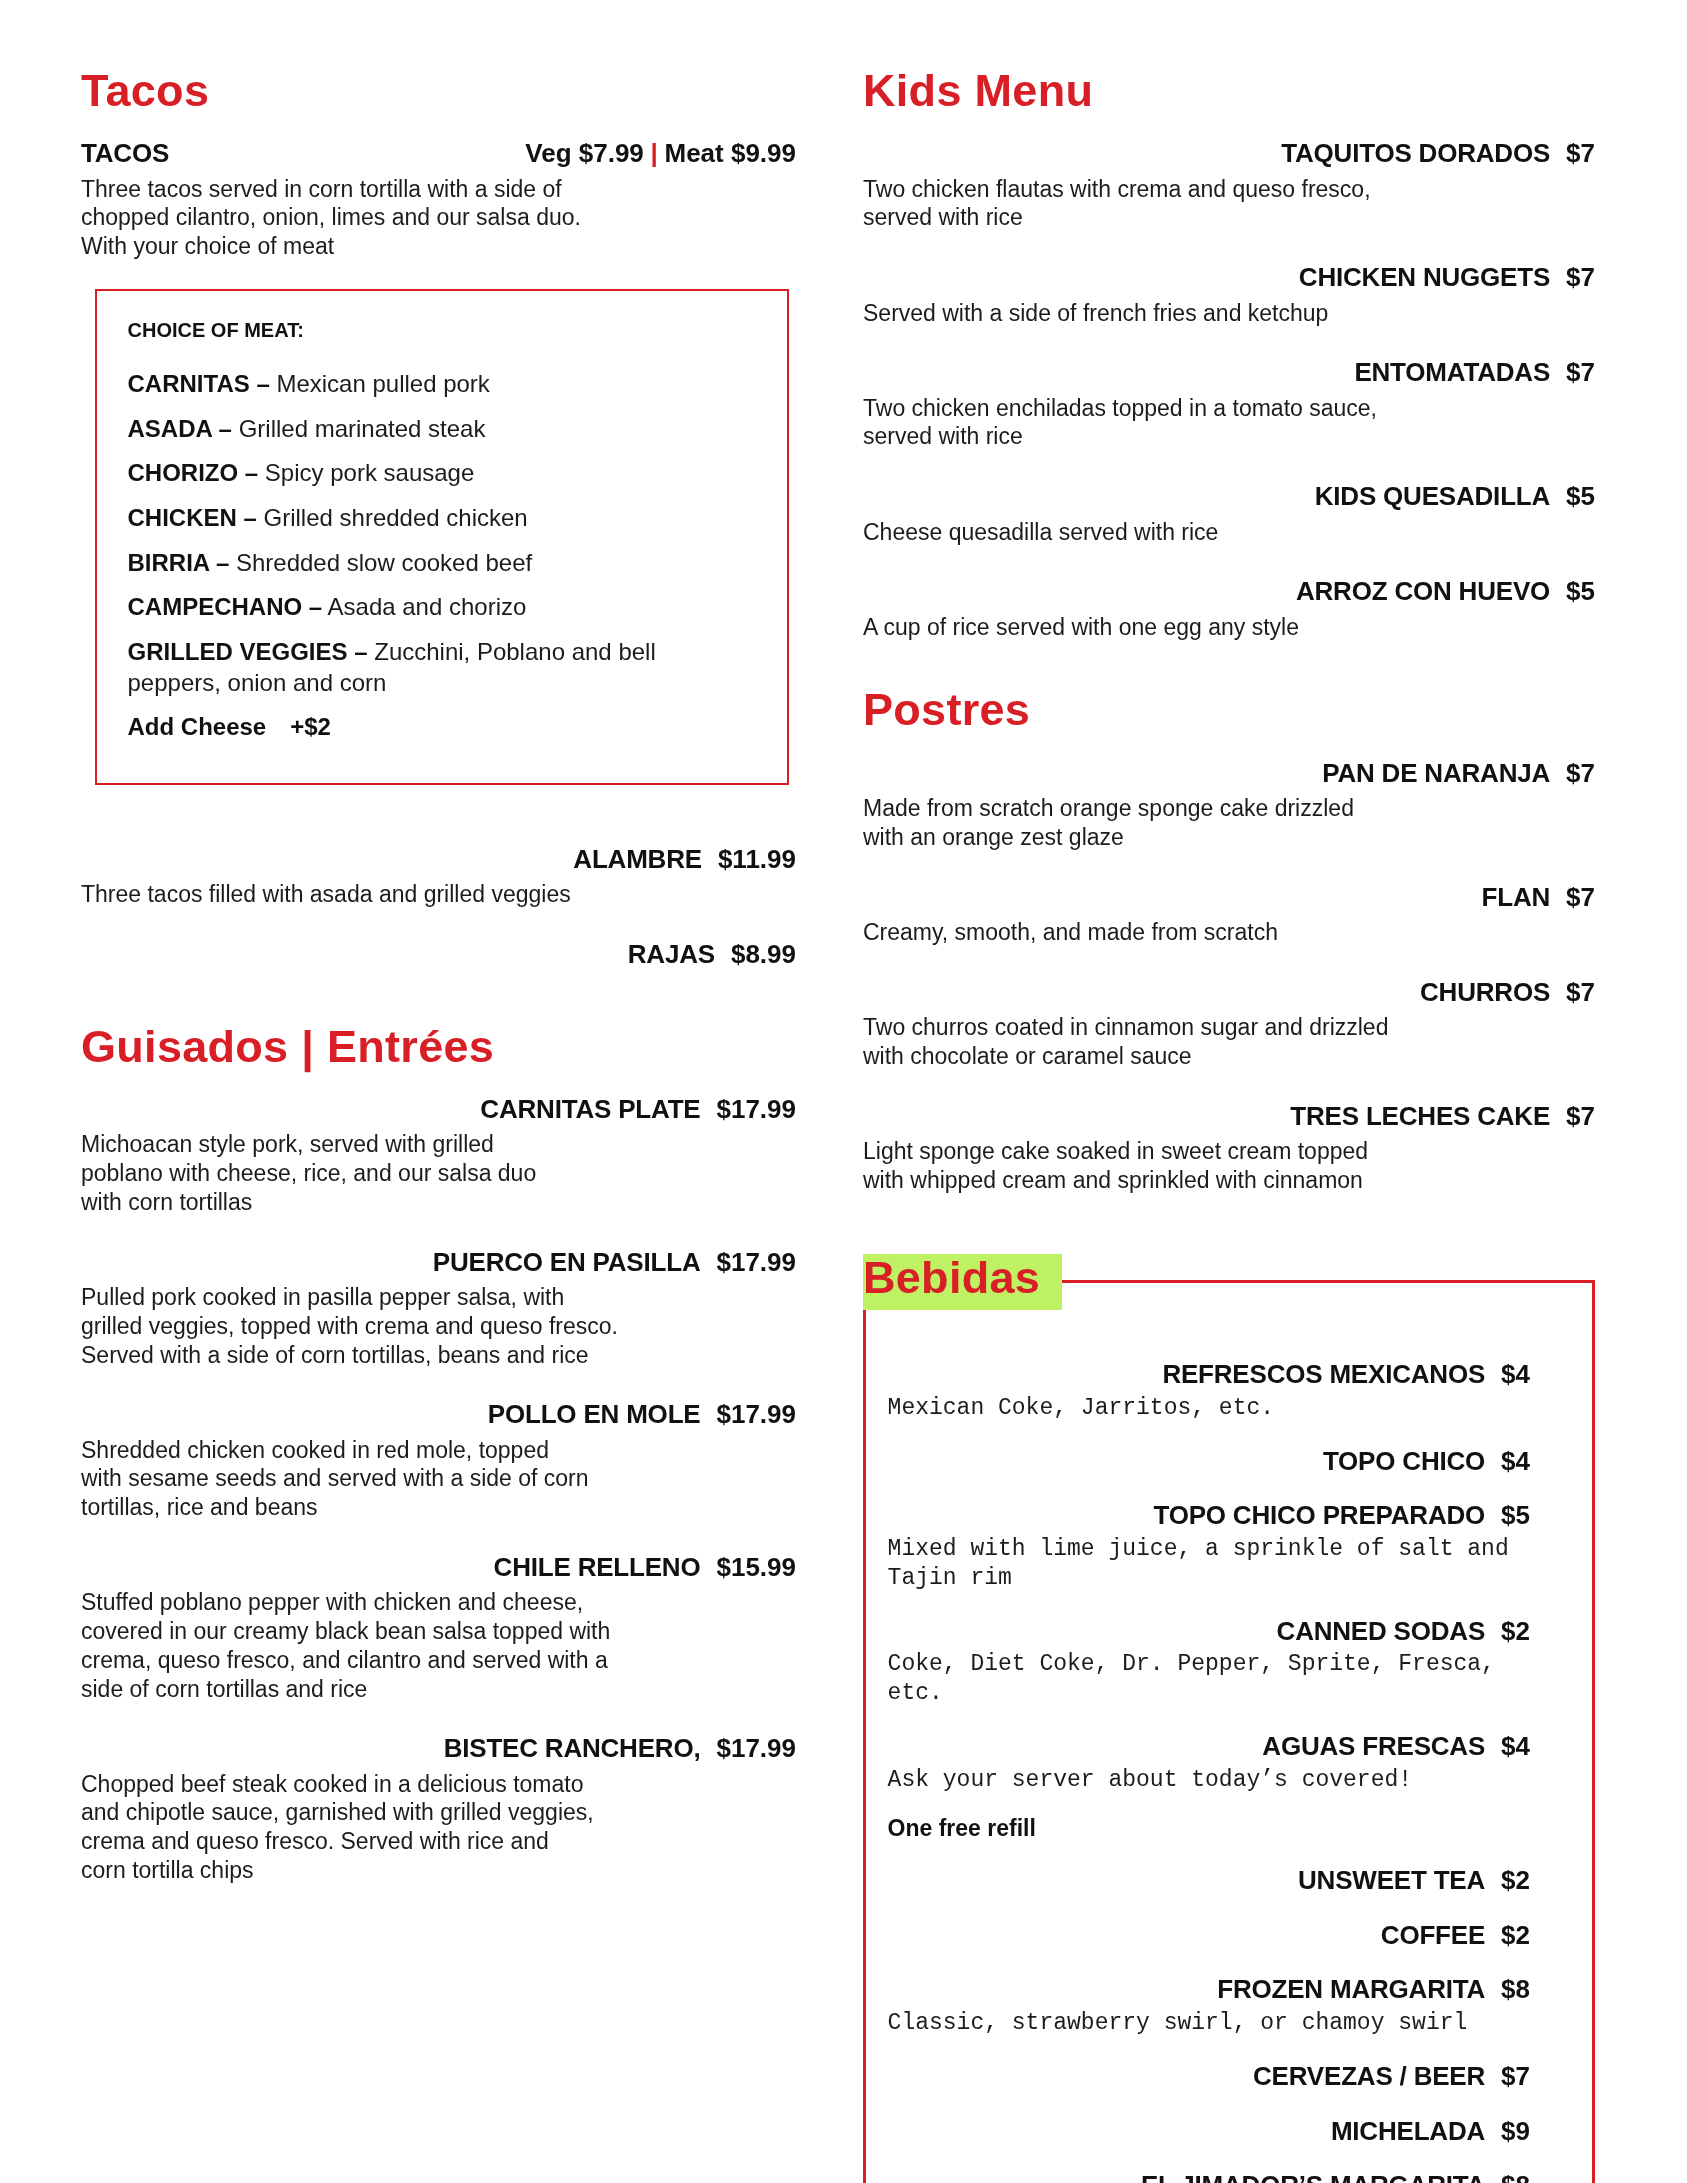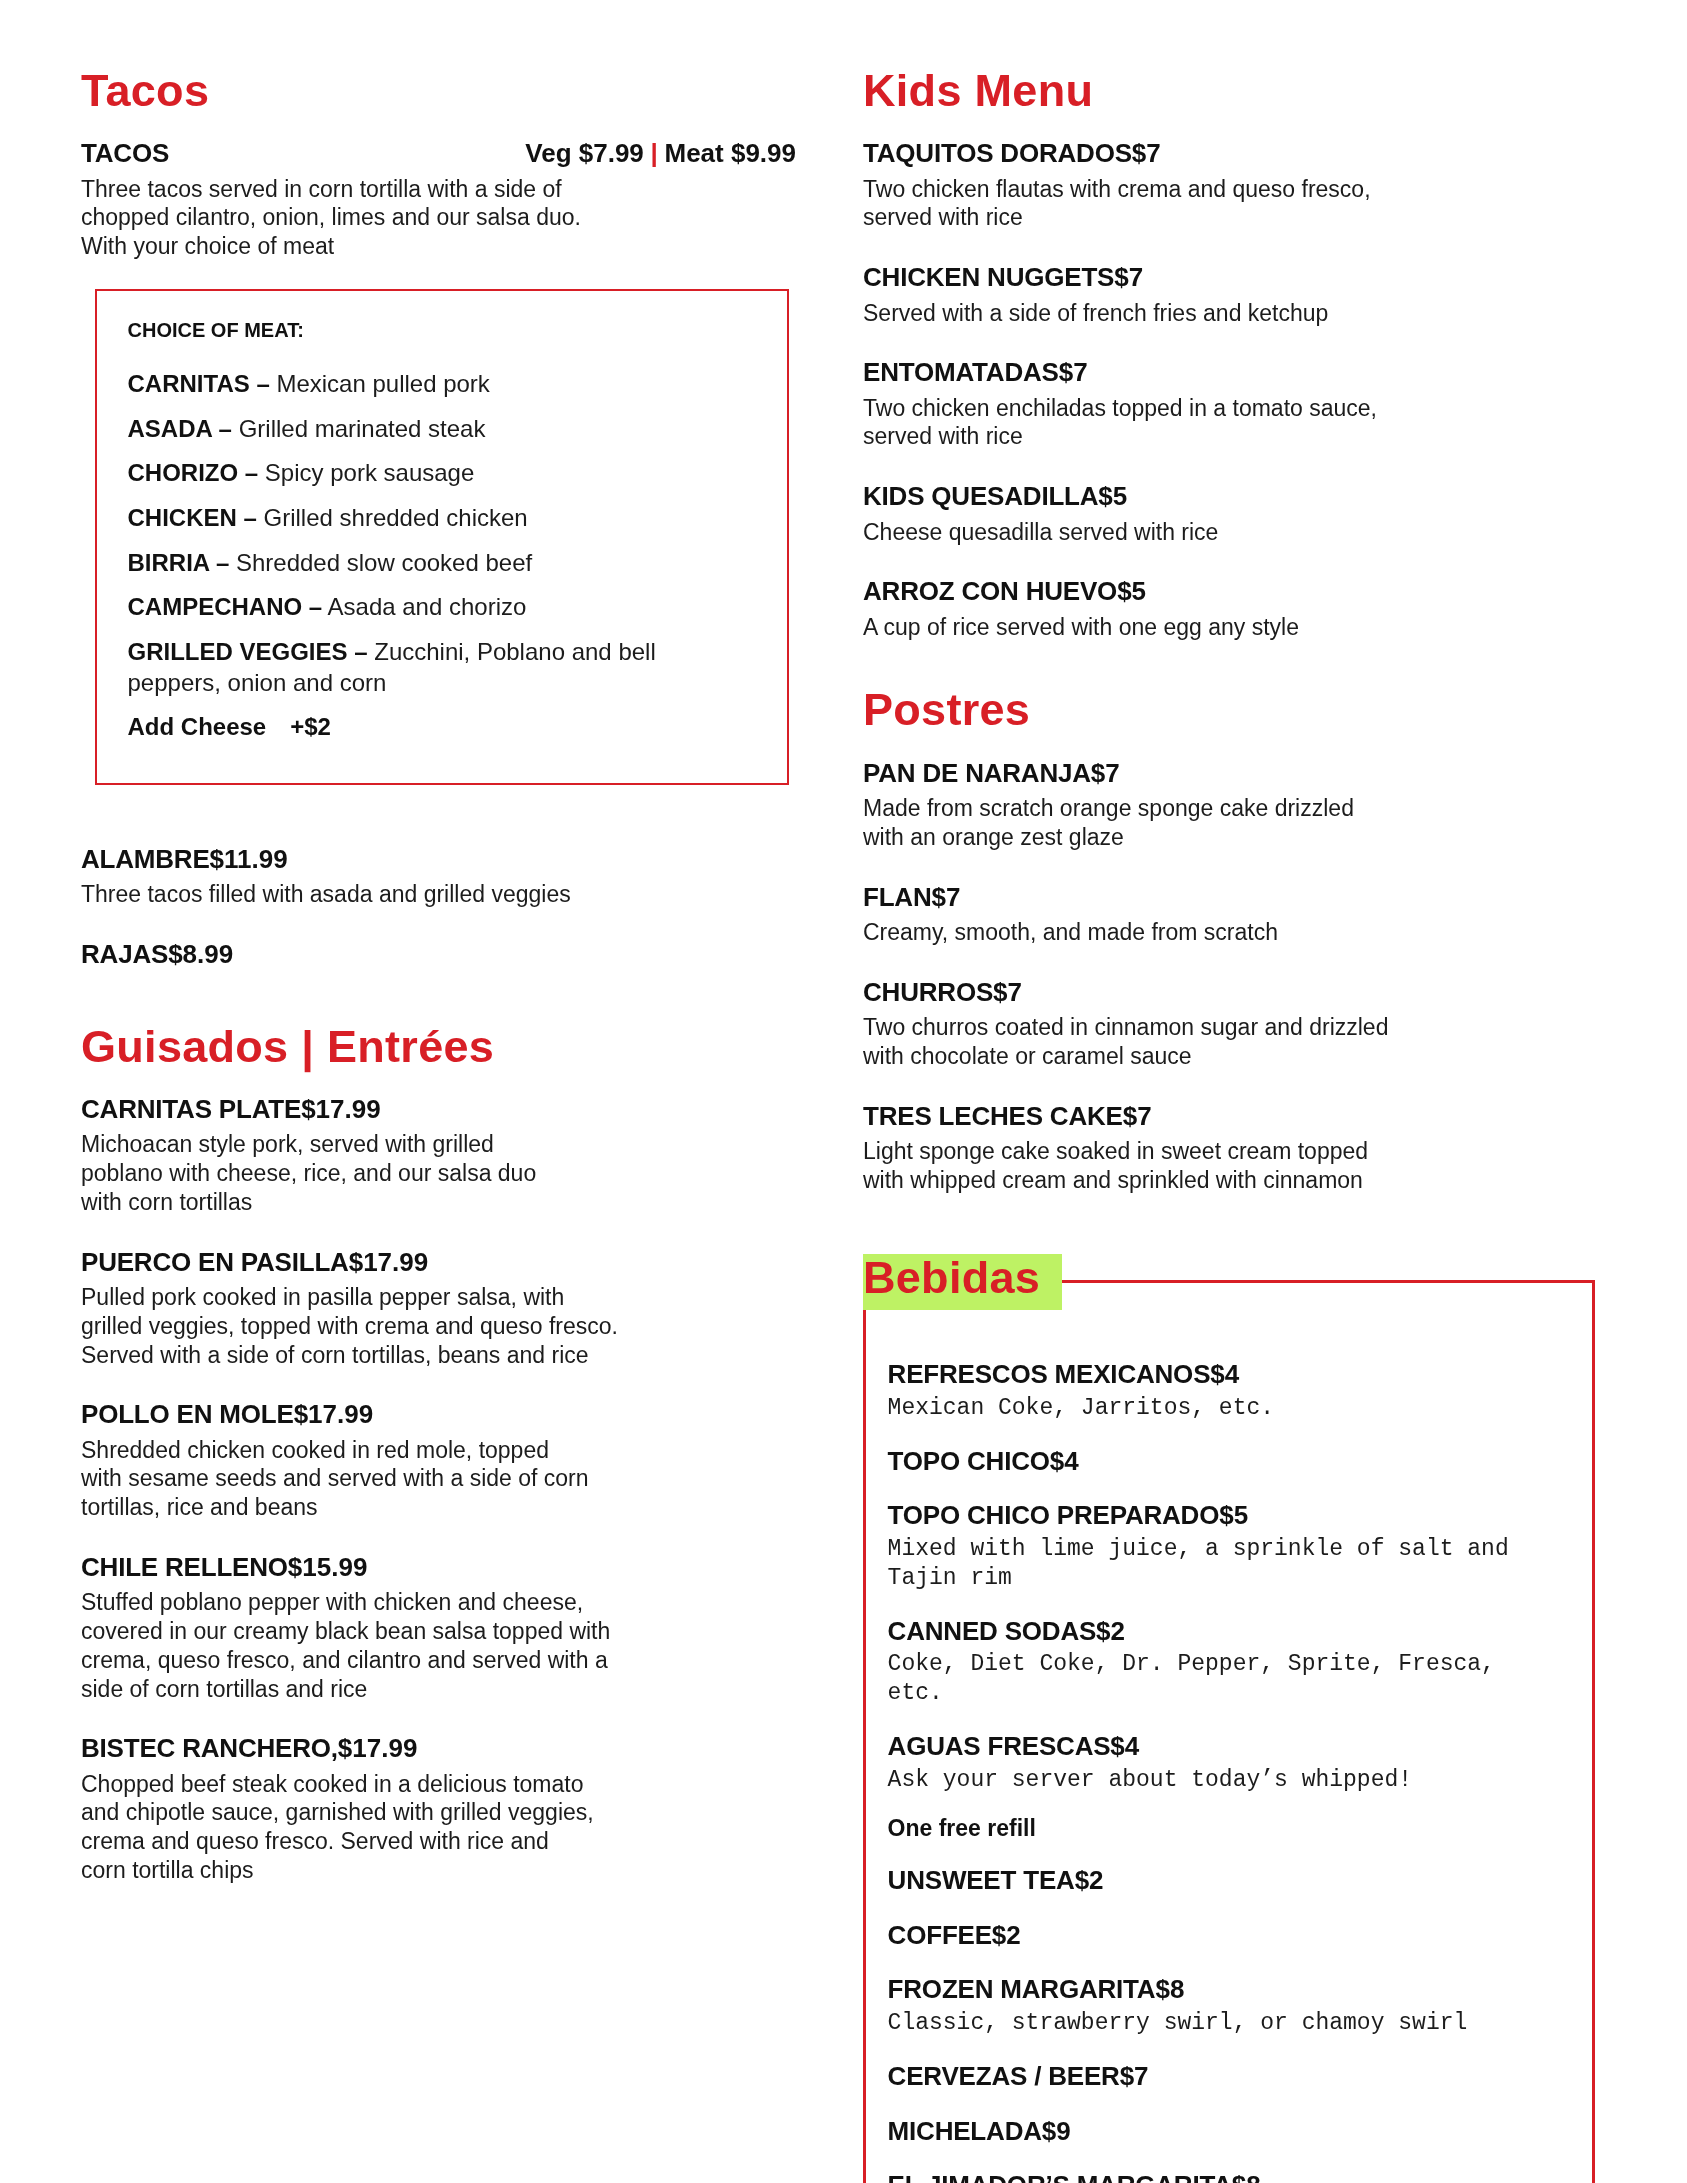--- a/index.html
+++ b/index.html
@@ -13,21 +13,21 @@
   .page { display: flex; padding: 67px 94px 0 81px; gap: 67px; }
   .col-left  { width: 715px; flex: none; }
   .col-right { width: 732px; flex: none; }
 
   .section-title {
     color: var(--red); font-size: 45px; font-weight: 700;
     margin: 0 0 24px 0; line-height: 1.05; letter-spacing: 0.3px;
   }
   .title-sep { color: var(--red); font-weight: 700; }
 
-  .item-row { display: flex; justify-content: flex-start; align-items: baseline; }
+  .item-row { display: flex; justify-content: flex-end; align-items: baseline; gap: 16px; }
   .item-name  { font-size: 26px; font-weight: 700; color: var(--ink); letter-spacing: -0.2px; }
   .item-price { font-size: 26px; font-weight: 700; color: var(--ink); white-space: nowrap; }
   .item-desc {
     font-size: 23px; line-height: 1.25; color: var(--body);
     margin-top: 5.4px; white-space: pre-line;
   }
   .item-note { font-size: 23px; font-weight: 600; color: var(--ink); margin-top: 20px; }
   .menu-item { margin-bottom: 30px; }
 
   
@@ -285,21 +285,21 @@
                 <span class="item-name">CANNED SODAS</span>
                 <span class="item-price">$2</span>
               </div>
               <div class="item-desc">Coke, Diet Coke, Dr. Pepper, Sprite, Fresca, etc.</div>
             </div>
             <div class="menu-item">
               <div class="item-row">
                 <span class="item-name">AGUAS FRESCAS</span>
                 <span class="item-price">$4</span>
               </div>
-              <div class="item-desc">Ask your server about today’s whipped!</div>
+              <div class="item-desc">Ask your server about today’s covered!</div>
               <div class="item-note">One free refill</div>
             </div>
             <div class="menu-item">
               <div class="item-row">
                 <span class="item-name">UNSWEET TEA</span>
                 <span class="item-price">$2</span>
               </div>
             </div>
             <div class="menu-item">
               <div class="item-row">

